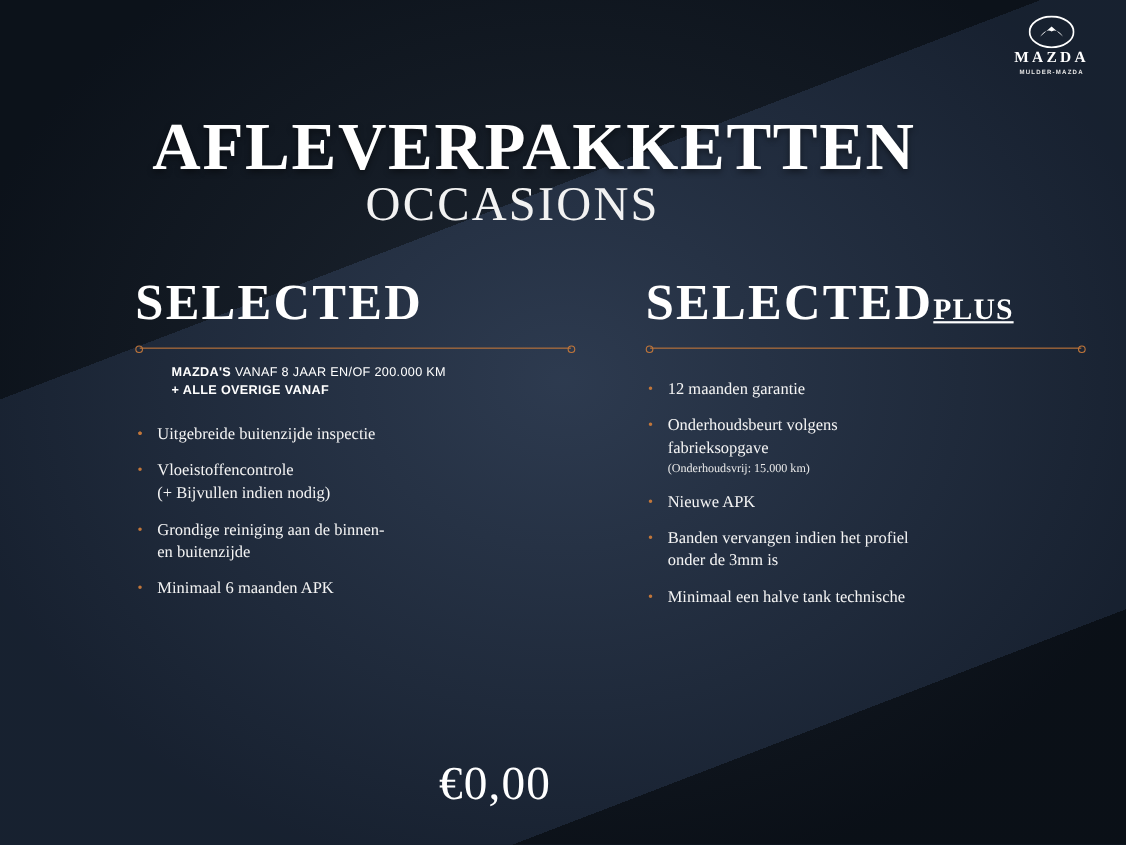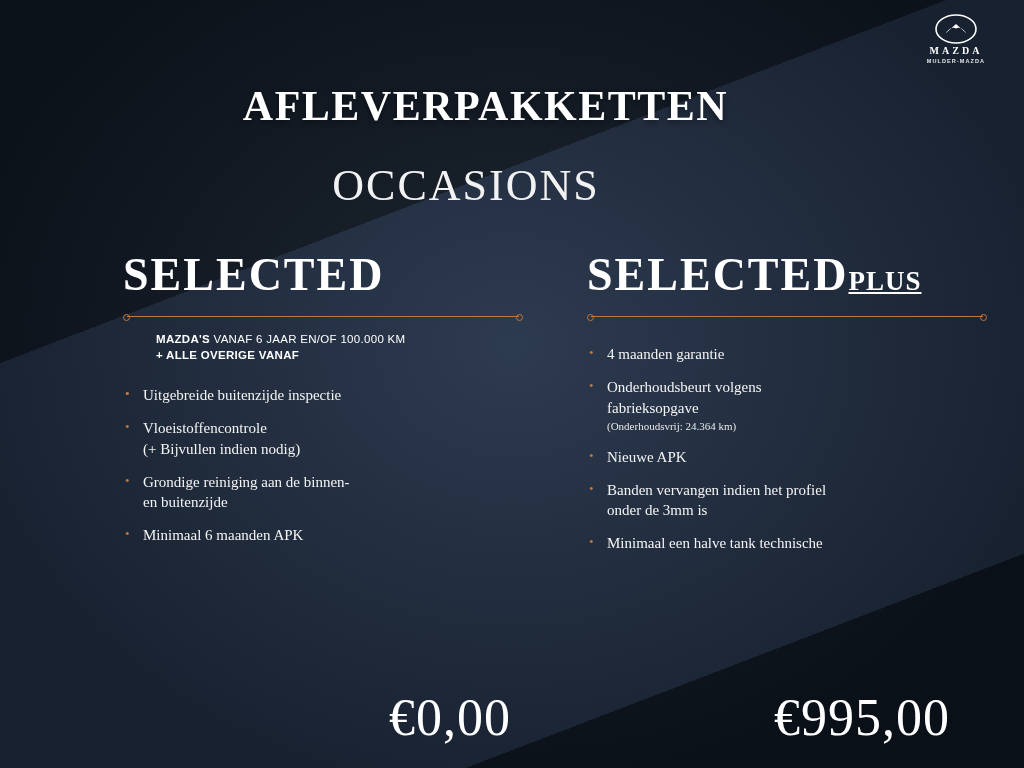--- a/index.html
+++ b/index.html
@@ -51,43 +51,43 @@
     position: absolute;
     right: 20px;
     top: 14px;
     width: 96px;
     text-align: center;
     color: #fff;
   }
   .logo svg { display: block; margin: 0 auto; }
   .logo .brand {
     font-family: "Liberation Serif", serif;
-    font-size: 10px;
+    font-size: 14px;
     letter-spacing: 3px;
     font-weight: 700;
     margin-top: 1px;
   }
   .logo .dealer {
     font-size: 5.5px;
     letter-spacing: 1.1px;
     margin-top: 2px;
     font-weight: 700;
     color: #e6e6e6;
   }
 
   
   .title {
     position: absolute;
-    top: 82px;
+    top: 100px;
     left: 0;
     width: 971px;
     text-align: center;
     font-family: "Liberation Serif", serif;
     font-weight: 700;
-    font-size: 42px;
+    font-size: 61px;
     letter-spacing: 1.5px;
     color: #ffffff;
     text-shadow: 0 2px 6px rgba(0,0,0,0.45);
   }
   .subtitle {
     position: absolute;
     top: 160px;
     left: 0;
     width: 932px;
     text-align: center;
@@ -183,21 +183,21 @@
     margin-top: 1px;
   }
 
   .right-list { margin-top: 36px; }
 
   
   .price {
     position: absolute;
     top: 688px;
     font-family: "Liberation Serif", serif;
-    font-size: 52px;
+    font-size: 43px;
     font-weight: 400;
     color: #ffffff;
     letter-spacing: 1px;
   }
   .price-left  { left: 300px; width: 300px; text-align: center; }
   .price-right { left: 712px; width: 300px; text-align: center; }
 </style>
 </head>
 <body>
 
@@ -222,21 +222,21 @@
   <div class="col col-left">
     <div class="pkg-head">
       <span>SELECTED</span>
     </div>
     <div class="rule">
       <span class="dot l"></span>
       <span class="line"></span>
       <span class="dot r"></span>
     </div>
     <div class="note">
-      <span class="b">MAZDA'S</span><span> VANAF 6 JAAR EN/OF 100.000 KM</span><br>
+      <span class="b">MAZDA'S</span><span> VANAF 8 JAAR EN/OF 200.000 KM</span><br>
       <span class="b">+ ALLE OVERIGE VANAF</span>
     </div>
     <ul class="features">
       <li>
         <span class="bullet">•</span>
       </li>
       <li>
         <span class="bullet">•</span>
         <span class="ml">Uitgebreide buitenzijde inspectie</span>
       </li>
@@ -260,37 +260,36 @@
       <span>SELECTED</span><span class="plus">PLUS</span>
     </div>
     <div class="rule">
       <span class="dot l"></span>
       <span class="line"></span>
       <span class="dot r"></span>
     </div>
     <ul class="features right-list">
       <li>
         <span class="bullet">•</span>
-        <span>4 maanden garantie</span>
+        <span>12 maanden garantie</span>
       </li>
       <li>
         <span class="bullet">•</span>
         <span>Onderhoudsbeurt volgens<br>fabrieksopgave</span>
-        <span class="sub">(Onderhoudsvrij: 24.364 km)</span>
+        <span class="sub">(Onderhoudsvrij: 15.000 km)</span>
       </li>
       <li>
         <span class="bullet">•</span>
         <span>Nieuwe APK</span>
       </li>
       <li>
         <span class="bullet">•</span>
         <span>Banden vervangen indien het profiel<br>onder de 3mm is</span>
       </li>
       <li>
         <span class="bullet">•</span>
         <span>Minimaal een halve tank technische</span>
       </li>
     </ul>
   </div>
 
   <div class="price price-left">€0,00</div>
-  <div class="price price-right">€995,00</div>
 </div>
 
 </body></html>

